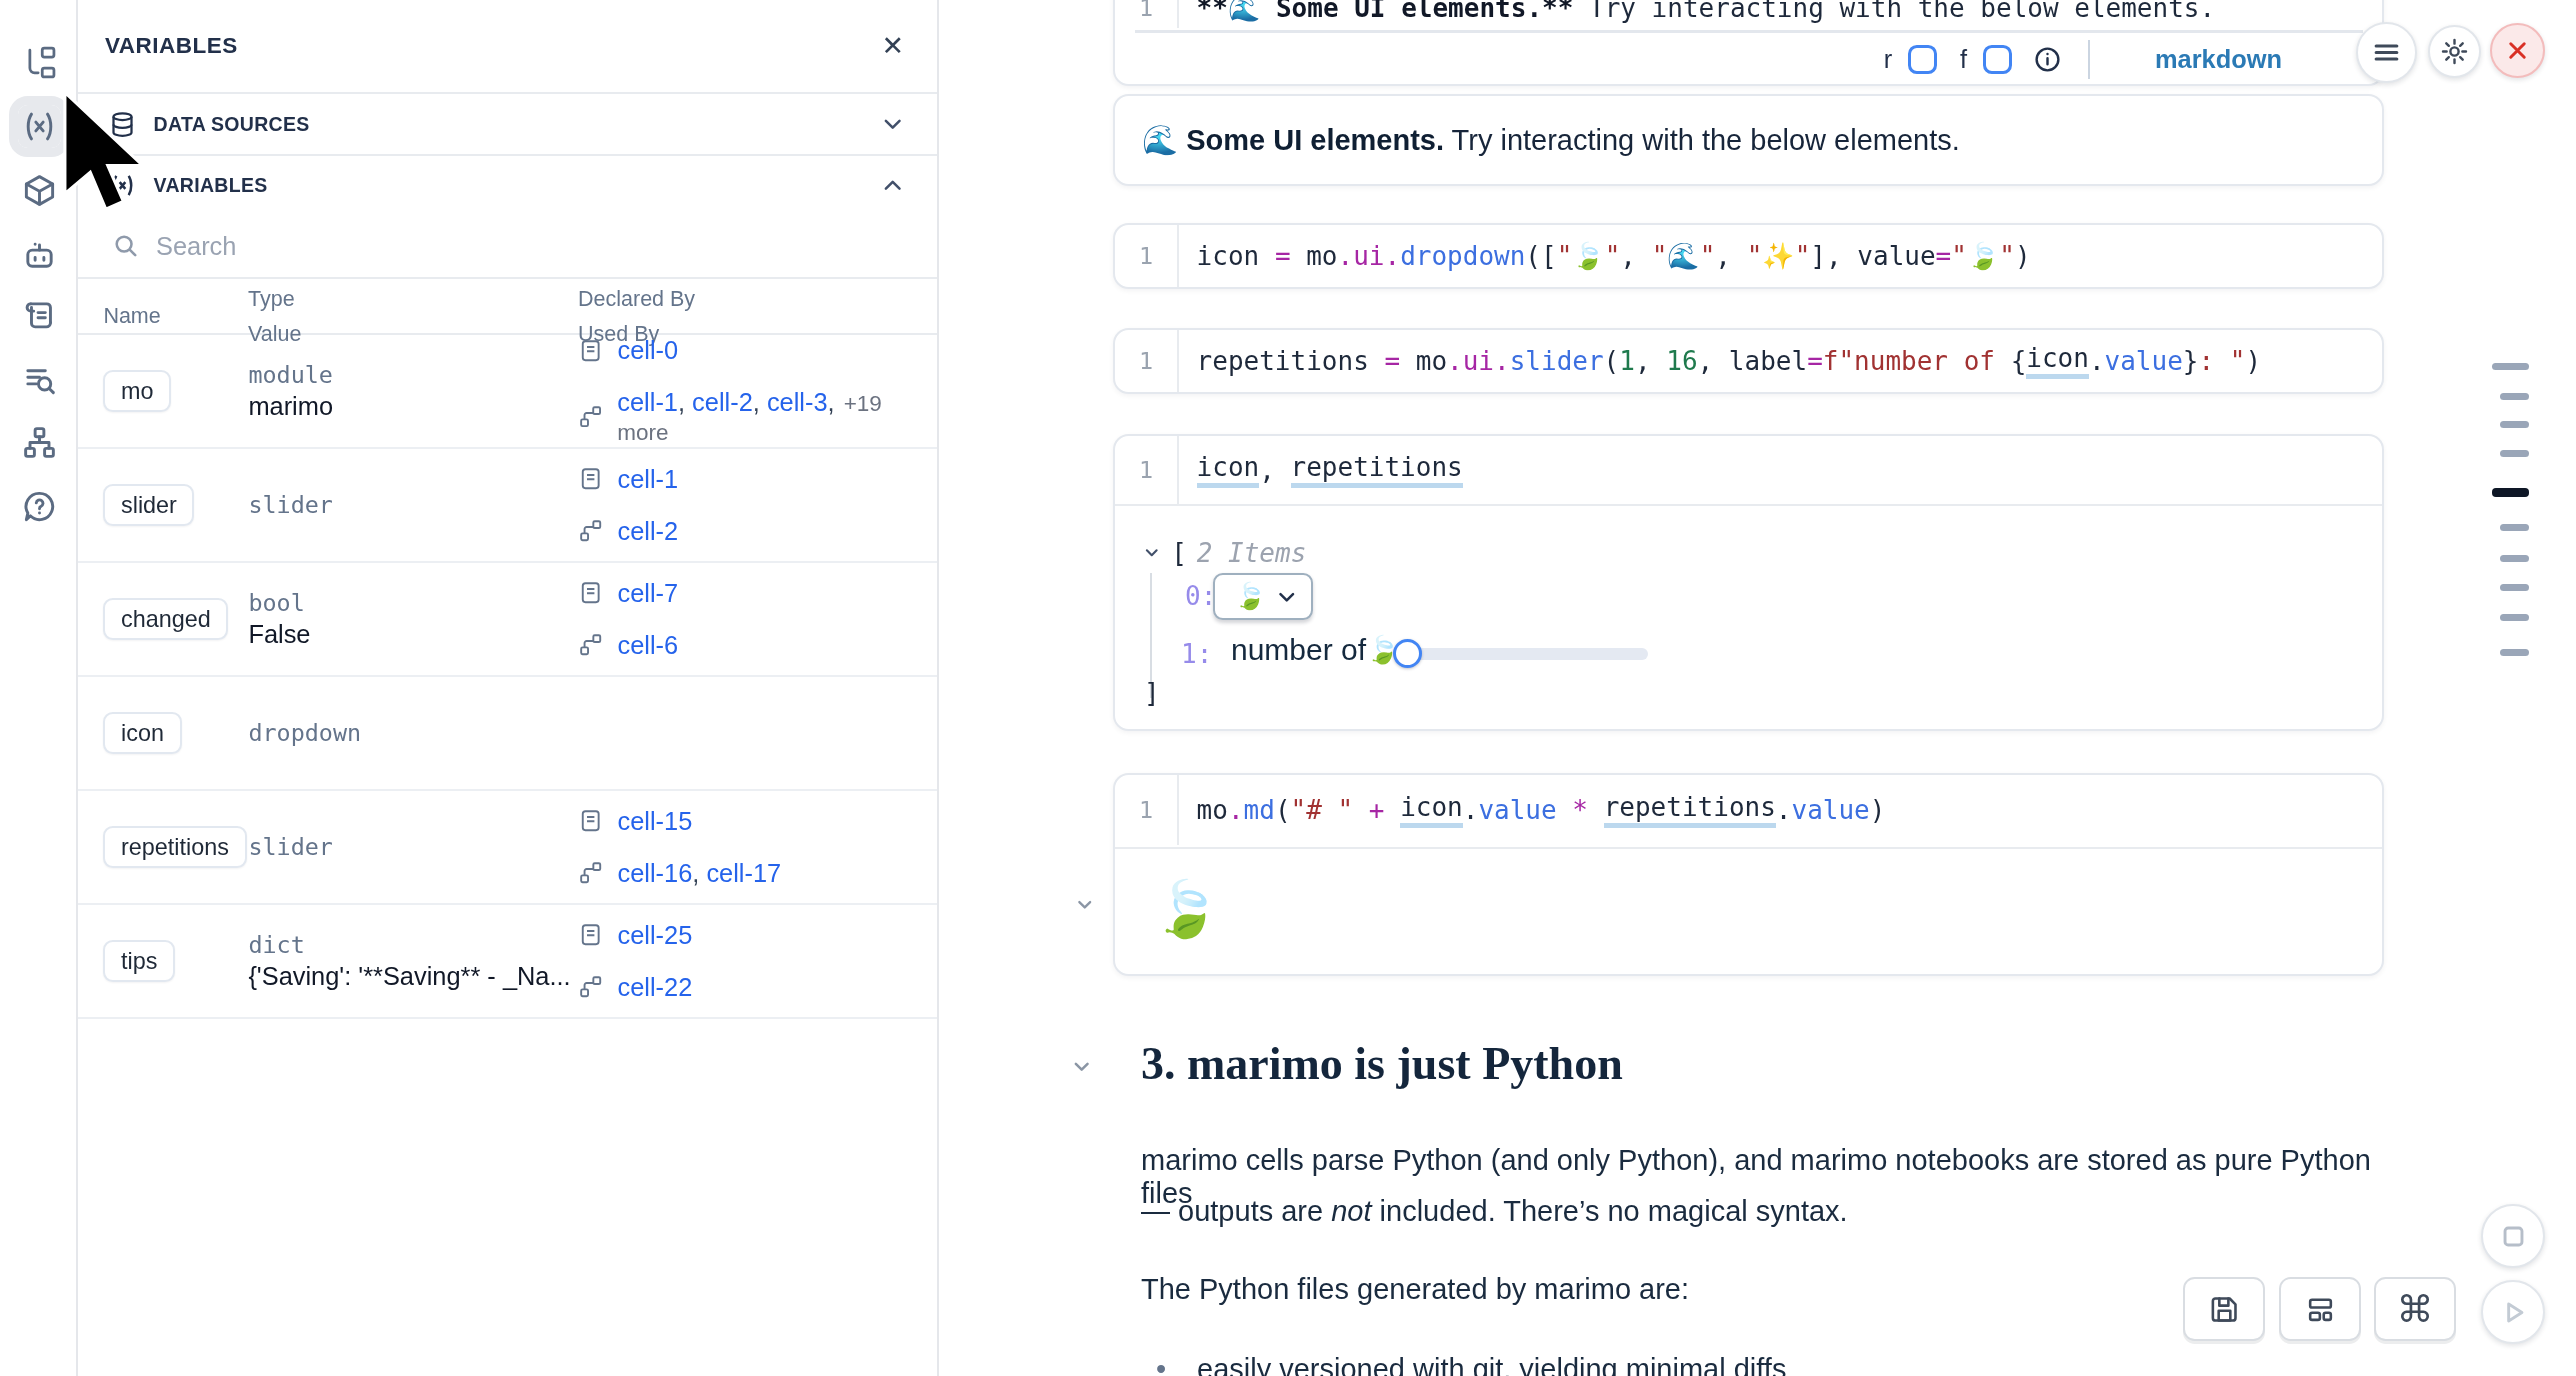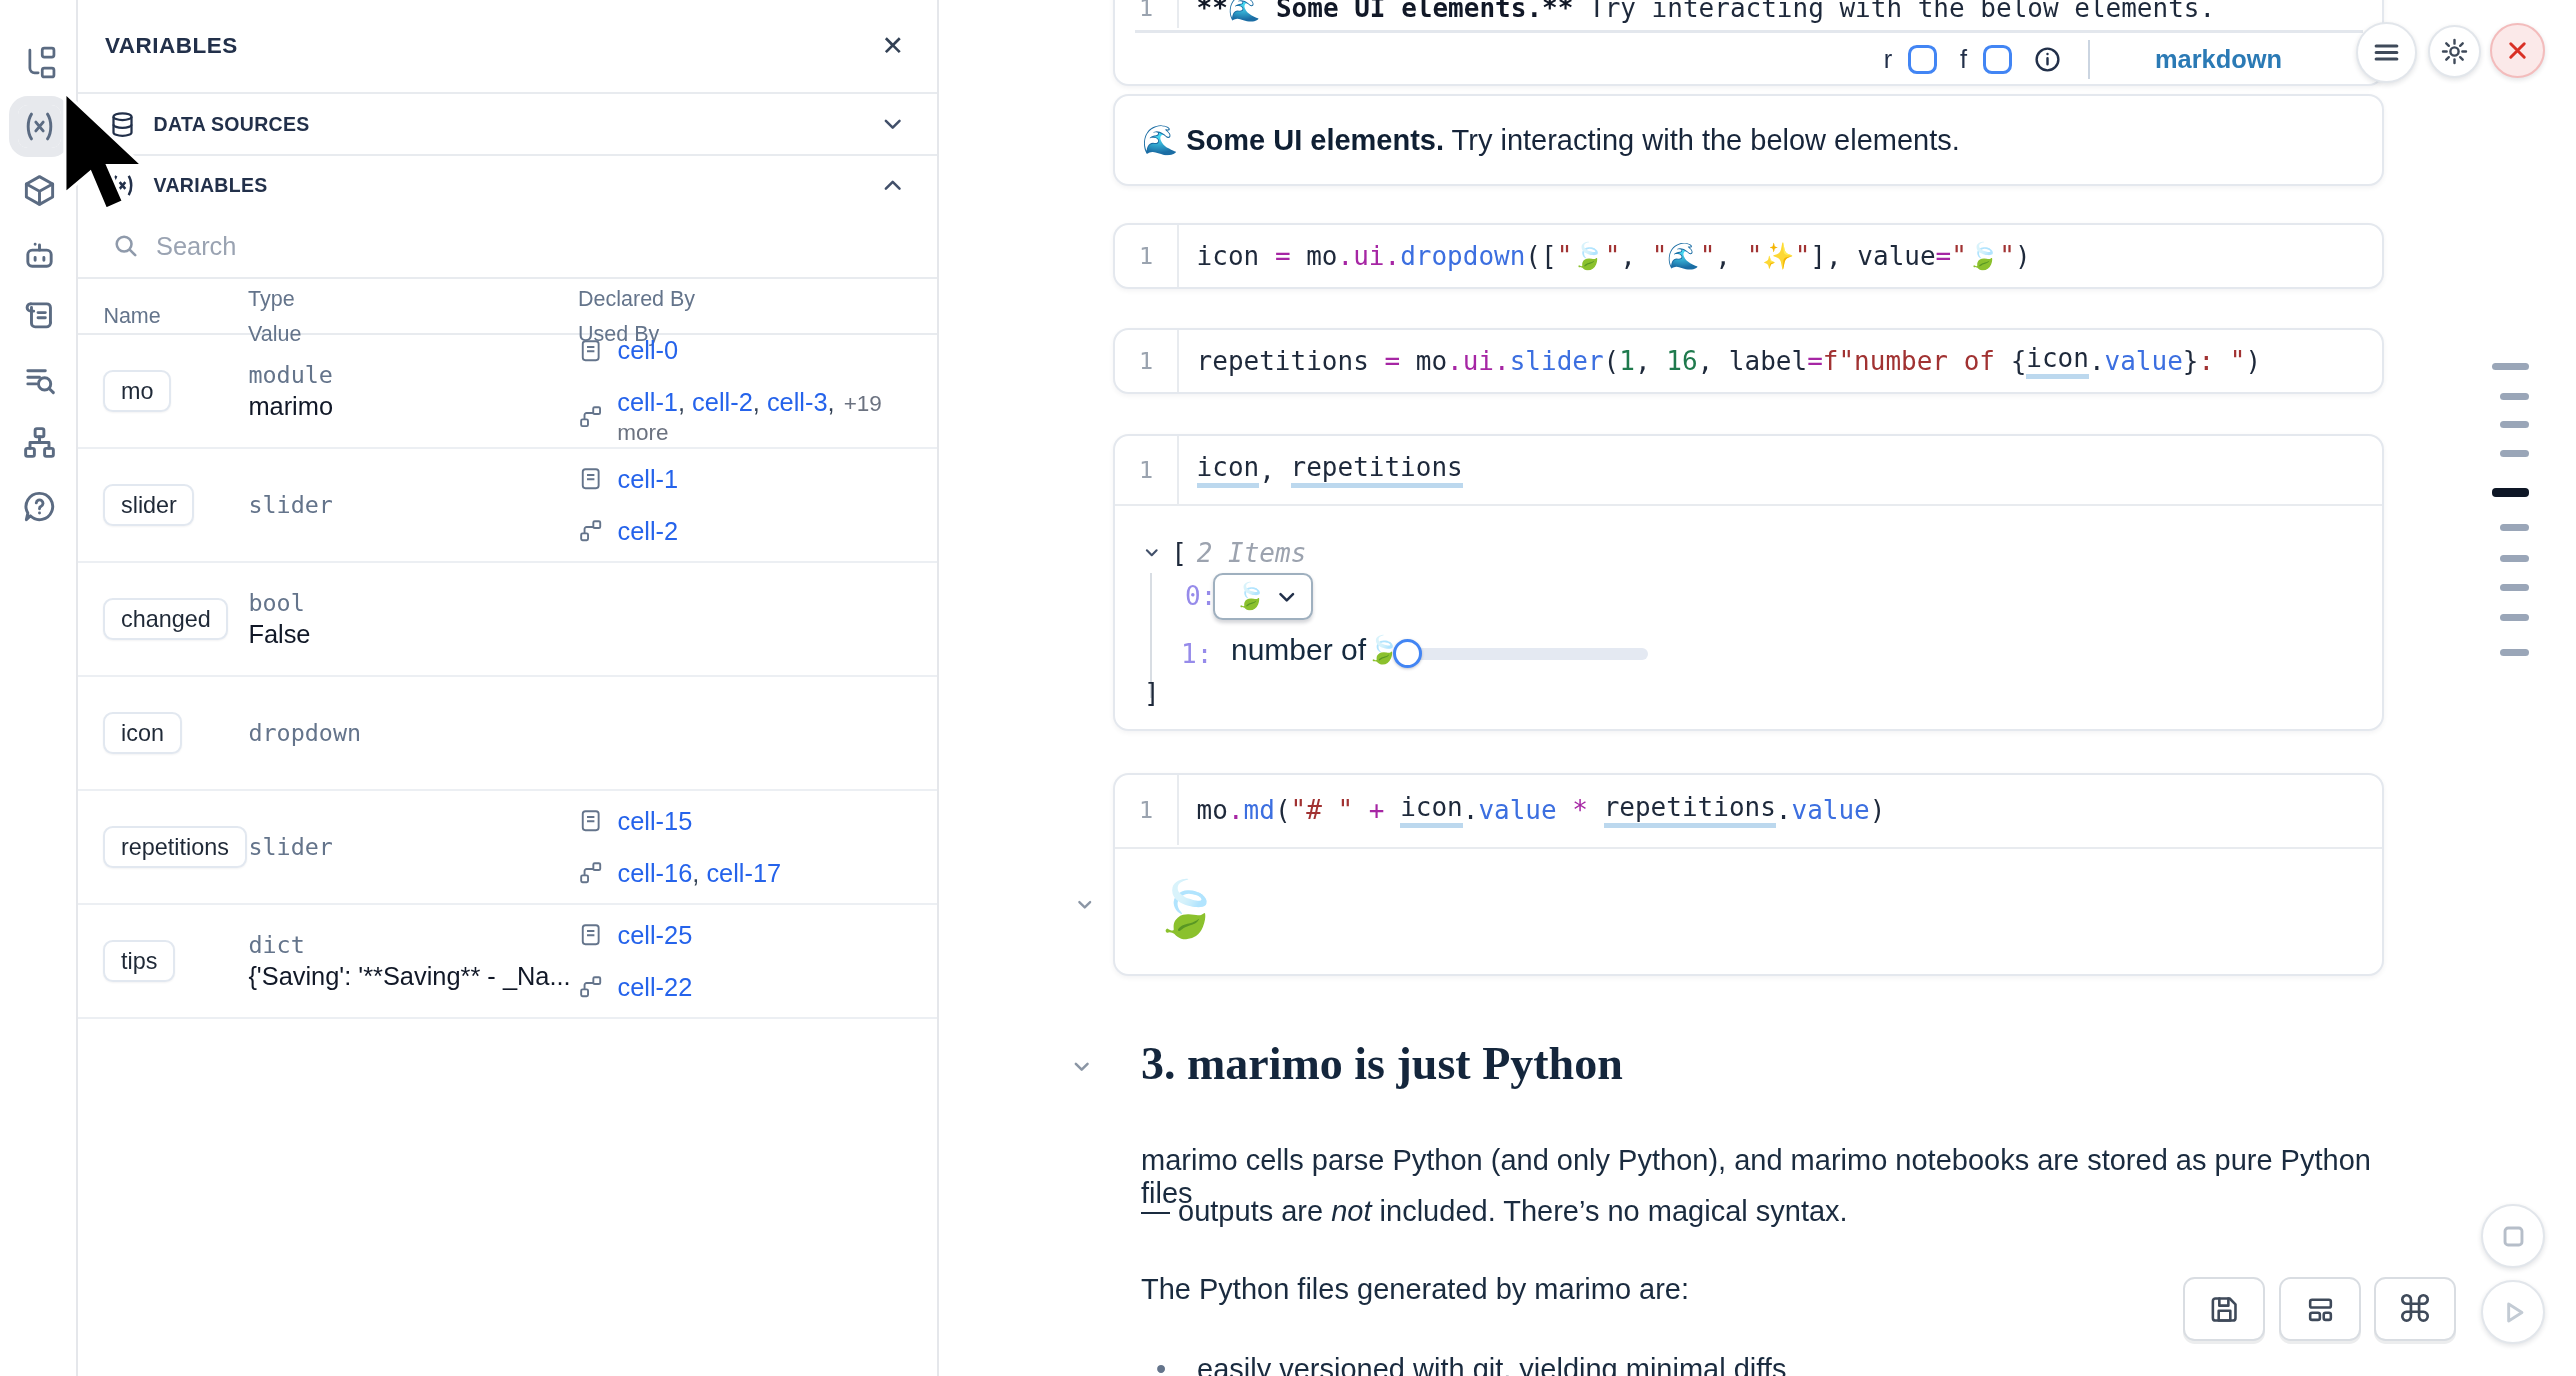--- a/index.html
+++ b/index.html
@@ -271,20 +271,37 @@
     </div>
 
     <div class="vrow vgrid">
       <div class="cell-name">
         <span class="name-chip">changed</span>
       </div>
       <div class="cell-tv">
         <span class="tv-type">bool</span>
         <span class="tv-value">False</span>
       </div>
+      <div class="cell-refs">
+        <div class="refline">
+          <svg width="25.4" height="25.4" viewBox="0 0 24 24">
+            <rect x="4.5" y="3" width="15" height="18" rx="2.5"></rect>
+            <path d="M8.5 8.5 h7 M8.5 12.5 h7"></path>
+          </svg>
+          <span class="linkwrap declared"><a class="cell-link" href="#">cell-7</a></span>
+        </div>
+        <div class="refline">
+          <svg width="25.4" height="25.4" viewBox="0 0 24 24">
+            <rect x="3" y="14.5" width="6.5" height="6.5" rx="1.3"></rect>
+            <rect x="14.5" y="3" width="6.5" height="6.5" rx="1.3"></rect>
+            <path d="M6.2 14.5 V10.5 a2 2 0 0 1 2 -2 H14.5"></path>
+          </svg>
+          <span class="linkwrap used"><a class="cell-link" href="#">cell-6</a></span>
+        </div>
+      </div>
     </div>
 
     <div class="vrow vgrid">
       <div class="cell-name">
         <span class="name-chip">icon</span>
       </div>
       <div class="cell-tv">
         <span class="tv-type">dropdown</span>
 
       </div>

